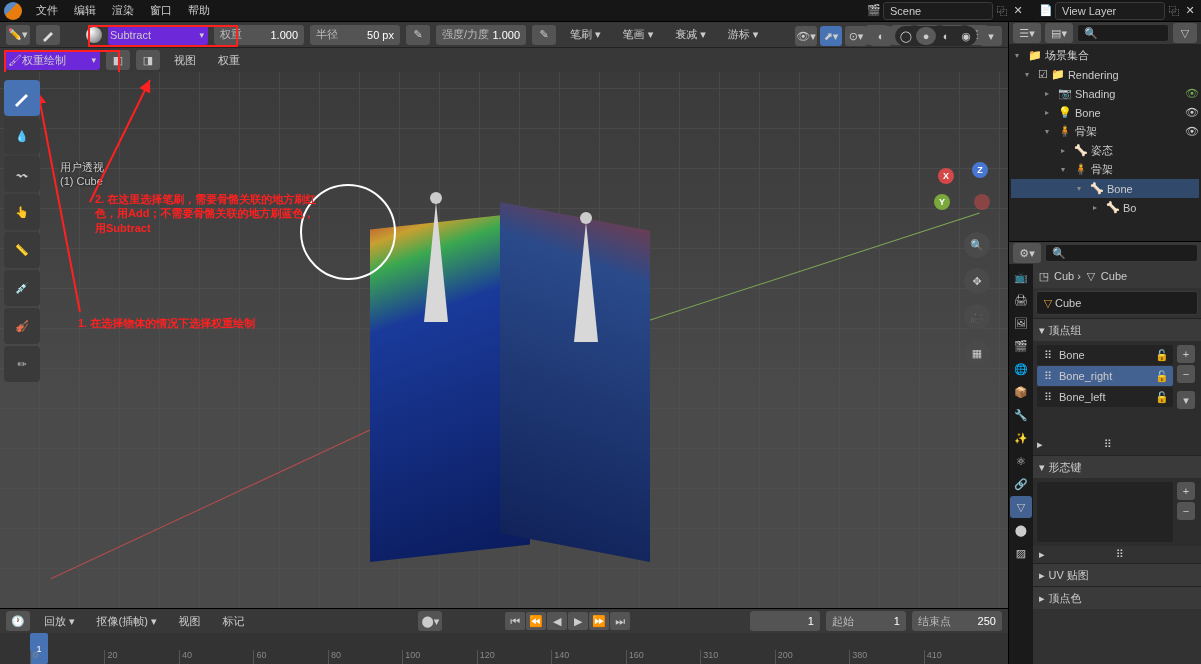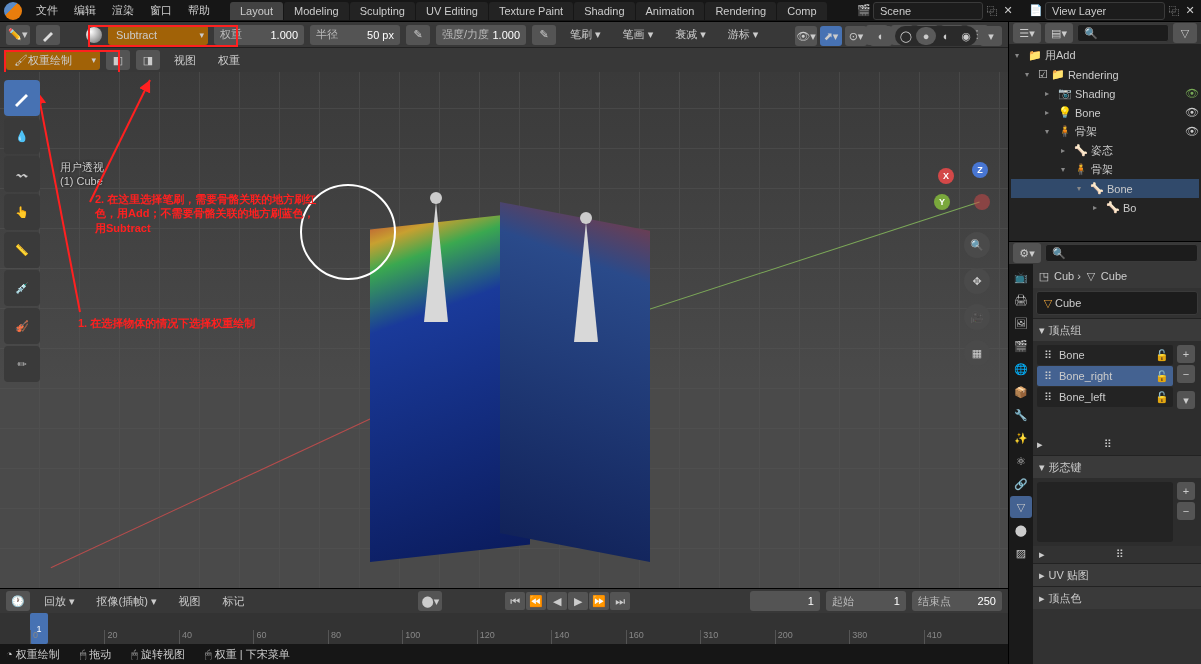--- a/index.html
+++ b/index.html
@@ -8,21 +8,21 @@
 .blender-logo{width:18px;height:18px;background:linear-gradient(135deg,#5b8bc7 40%,#e87d0d 40%);border-radius:9px;margin-right:6px}
 .menu-item{padding:15px 8px;cursor:pointer}
 .workspace-tabs{display:flex;margin-left:12px}
 .ws-tab{padding:3px 10px;background:#232323;border-radius:3px 3px 0 0;margin-right:1px}
 .ws-tab.active{background:#424242}
 .scene-block{margin-left:auto;display:flex;align-items:center;gap:2px}
 .field{background:#1c1c1c;border:1px solid #3a3a3a;border-radius:3px;padding:2px 6px;height:18px;display:flex;align-items:center}
 .toolbar2{height:26px;background:#383838;display:flex;align-items:center;padding:0 6px;gap:6px;border-bottom:1px solid #222}
 .tool-btn{width:24px;height:20px;background:#545454;border-radius:3px;display:flex;align-items:center;justify-content:center}
 .brush-icon{width:16px;height:16px;background:radial-gradient(circle at 30% 30%,#fff,#666);border-radius:50%}
-.dropdown{background:#a16207;border-radius:3px;padding:2px 16px 2px 8px;height:20px;display:flex;align-items:center;position:relative;min-width:110px}
+.dropdown{background:#6d28d9;border-radius:3px;padding:2px 16px 2px 2px;height:20px;display:flex;align-items:center;position:relative;min-width:110px}
 .dropdown::after{content:"▾";position:absolute;right:4px;font-size:9px}
 .num-field{background:#545454;border-radius:3px;height:20px;display:flex;align-items:center;padding:0 6px;min-width:90px;justify-content:space-between}
 .num-field .lbl{color:#bbb}
 .num-field .val{color:#fff}
 .toolbar3{height:24px;background:#383838;display:flex;align-items:center;padding:0 6px;gap:6px}
 .red-box{border:2px solid #ff2020;position:absolute}
 .main{display:flex;height:calc(100% - 22px)}
 .left-col{width:1008px;display:flex;flex-direction:column}
 .viewport-wrap{flex:1;position:relative;background:#393939}
 .viewport{position:absolute;inset:0;background:linear-gradient(#3a3a3a,#4a4a4a 60%)}
@@ -89,39 +89,28 @@
 </head>
 <body>
 
 <div class="topbar">
   <div class="blender-logo"></div>
   <div class="menu-item">文件</div>
   <div class="menu-item">编辑</div>
   <div class="menu-item">渲染</div>
   <div class="menu-item">窗口</div>
   <div class="menu-item">帮助</div>
-  <div class="workspace-tabs">
-    <div class="ws-tab active">Layout</div>
-    <div class="ws-tab">Modeling</div>
-    <div class="ws-tab">Sculpting</div>
-    <div class="ws-tab">UV Editing</div>
-    <div class="ws-tab">Texture Paint</div>
-    <div class="ws-tab">Shading</div>
-    <div class="ws-tab">Animation</div>
-    <div class="ws-tab">Rendering</div>
-    <div class="ws-tab">Comp</div>
-  </div>
   <div class="scene-block">
     <span class="ic">🎬</span>
     <div class="field" style="width:110px">Scene</div>
     <span class="ic">⿻</span>
     <span class="ic">✕</span>
     <span style="width:10px"></span>
     <span class="ic">📄</span>
-    <div class="field" style="width:120px">View Layer</div>
+    <div class="field" style="width:110px">View Layer</div>
     <span class="ic">⿻</span>
     <span class="ic">✕</span>
   </div>
 </div>
 
 <div class="main">
 <div class="left-col">
 
 <div class="toolbar2">
   <div class="tool-btn">✏️▾</div>
@@ -293,42 +282,36 @@
             <div class="tl-tick">140</div>
             <div class="tl-tick">160</div>
             <div class="tl-tick">310</div>
             <div class="tl-tick">200</div>
             <div class="tl-tick">380</div>
             <div class="tl-tick">410</div>
           </div>
   </div>
 </div>
 
-<div class="status">
-  <span>◔ <span>权重绘制</span></span>
-  <span>🖱 <span>拖动</span></span>
-  <span>🖱 <span>旋转视图</span></span>
-  <span>🖱 <span>权重 | 下宋菜单</span></span>
-</div>
 
 </div>
 
 <div class="right-col">
   <div class="outliner">
     <div class="panel-hdr">
       <div class="tool-btn" style="width:28px">☰▾</div>
       <div class="tool-btn" style="width:28px">▤▾</div>
       <div class="field" style="flex:1">🔍</div>
       <div class="tool-btn">▽</div>
     </div>
     <div class="outliner-body">
       <div class="tree-row">
             <span class="tri">▾</span>
             <span class="ic">📁</span>
-            <span>用Add</span>
+            <span>场景集合</span>
           </div>
       <div class="tree-row" style="padding-left:14px">
             <span class="tri">▾</span>
             <span>☑</span>
             <span class="ic" style="color:#e8e8e8">📁</span>
             <span>Rendering</span>
           </div>
       <div class="tree-row" style="padding-left:34px">
             <span class="tri">▸</span>
             <span class="ic" style="color:#e8a23c">📷</span>

